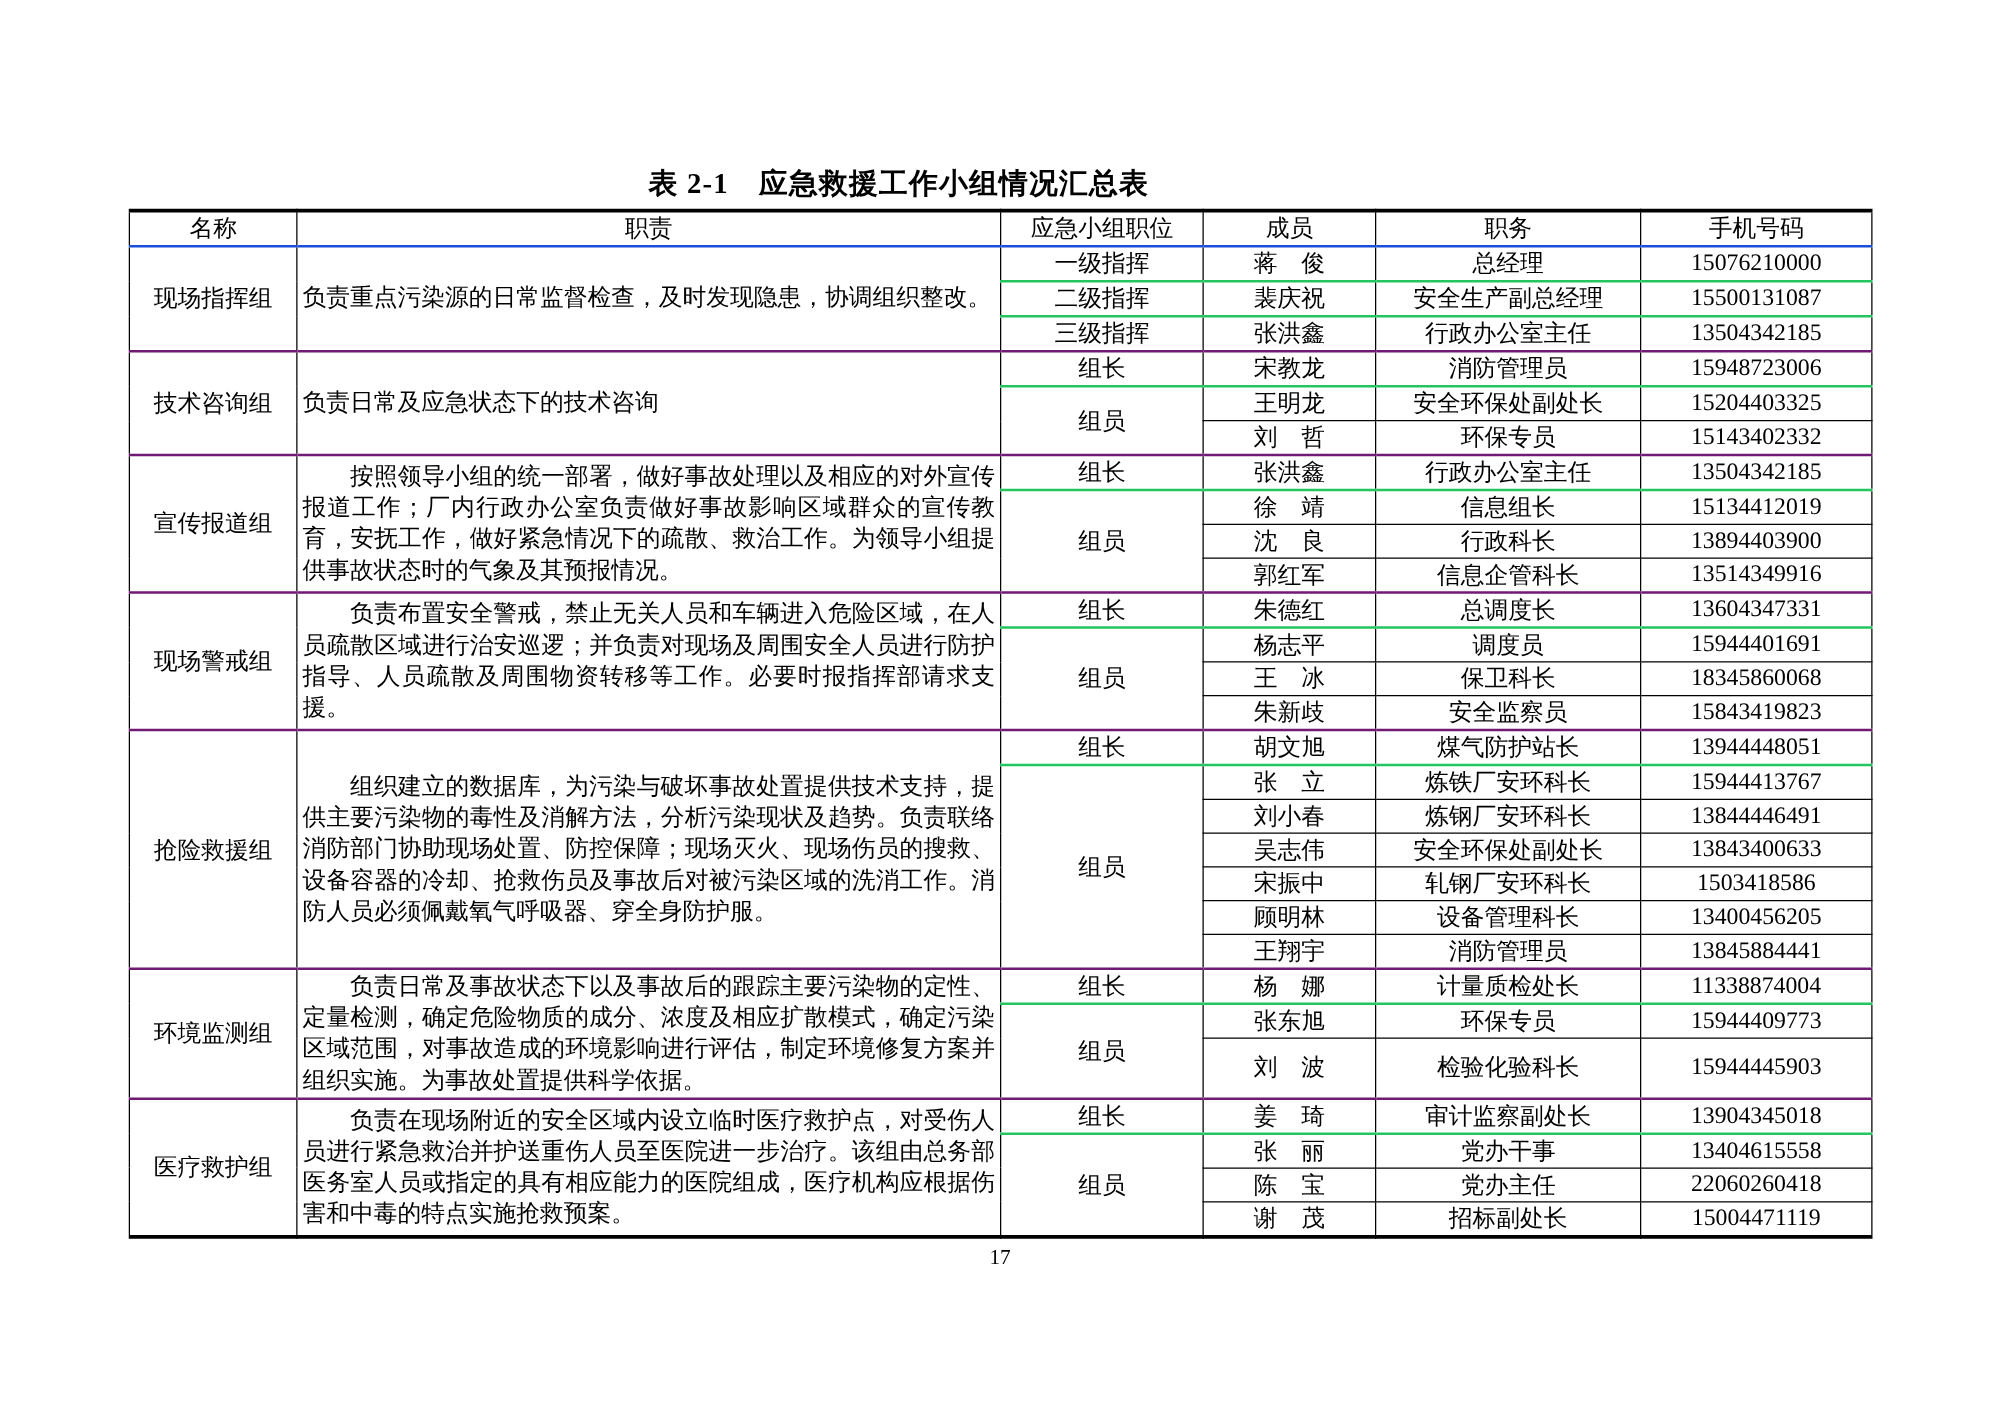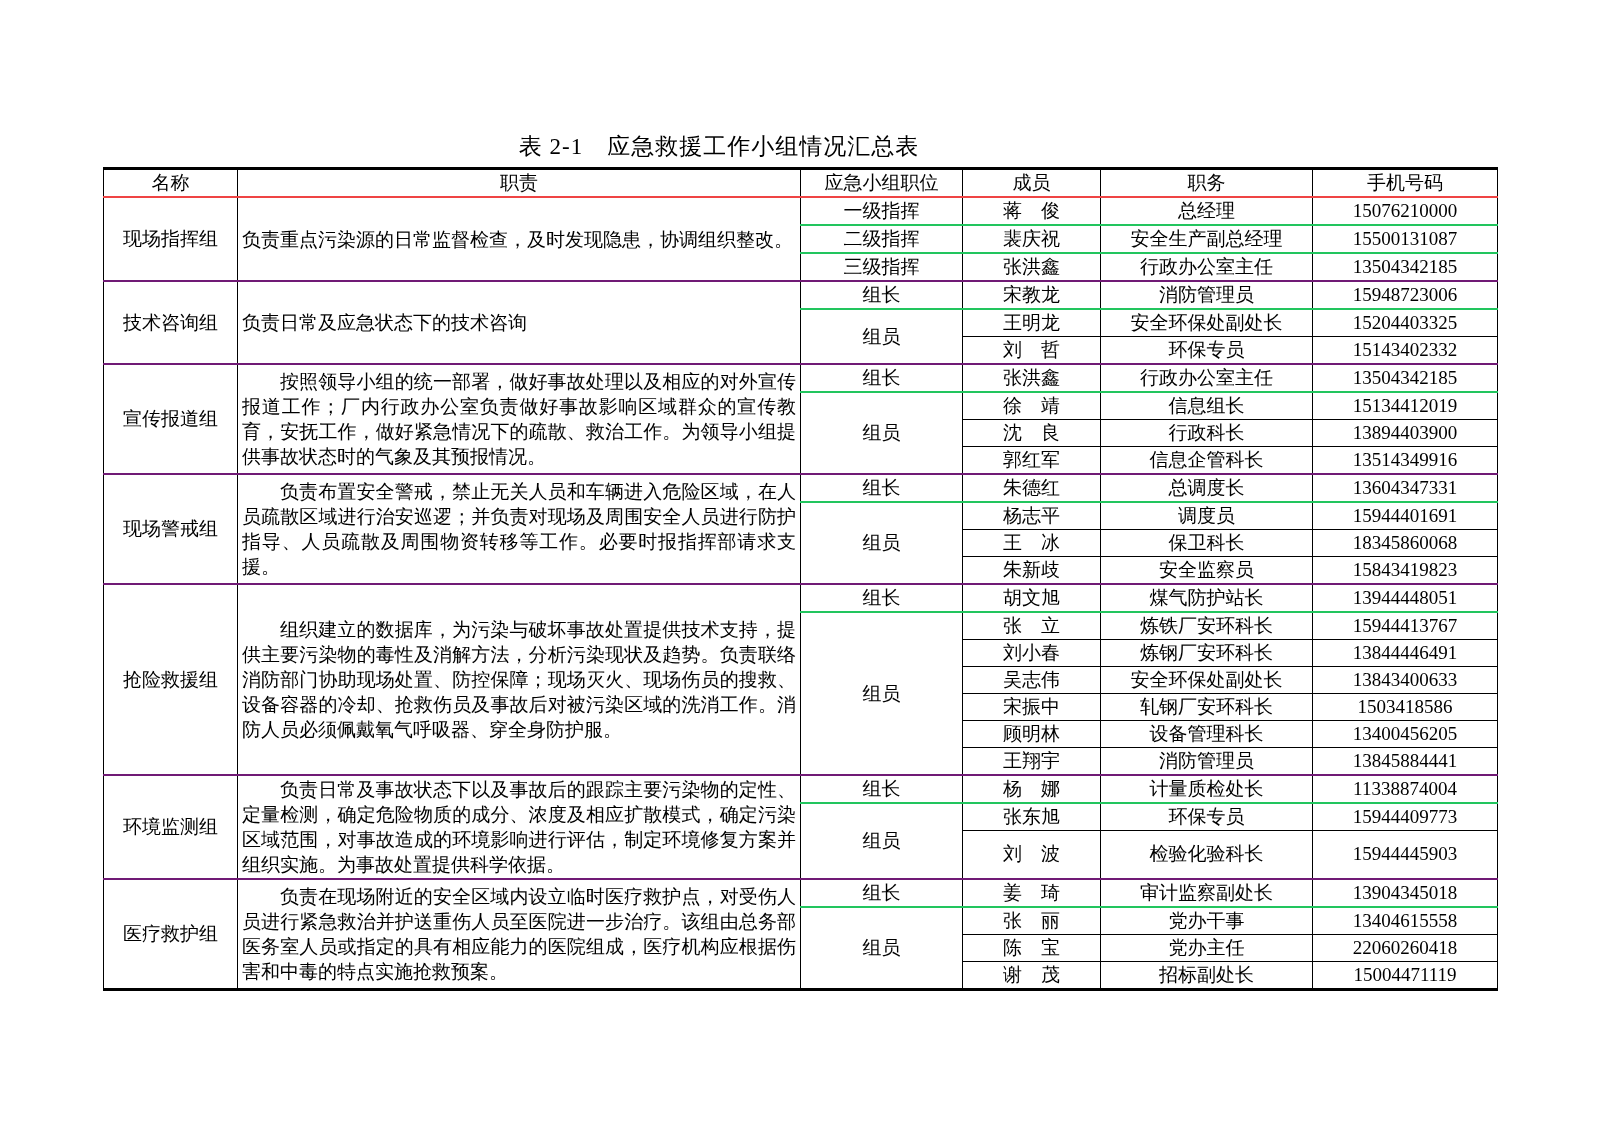--- a/index.html
+++ b/index.html
@@ -7,21 +7,21 @@
     position:relative;
     width:1600px; height:1131px;
     background:#ffffff;
     font-family:"Liberation Serif","DejaVu Serif",serif;
     color:#000;
   }
   .doc-title {
     position:absolute;
     top:131px; left:0; width:1438px;
     text-align:center;
-    font-size:23px; font-weight:normal;
+    font-size:23px; font-weight:bold;
     letter-spacing:1px;
   }
   table.summary {
     position:absolute;
     left:103px; top:167px;
     border-collapse:collapse;
     table-layout:fixed;
     width:1394px;
     border-top:3px solid #000;
     border-bottom:3px solid #000;
@@ -33,31 +33,31 @@
     border:1px solid #000;
     padding:0 2px;
     overflow:hidden;
     vertical-align:middle;
     text-align:center;
     font-weight:normal;
   }
   .summary tr { height:26px; }
   .summary tr.tall { height:48px; }
   .summary tr.header-row { height:27px; }
-  .summary tr.header-row th { border-bottom:2px solid #ef4444;text-align:center; }
+  .summary tr.header-row th { border-bottom:2px solid #1d4ed8;text-align:center; }
   .summary tr.group-start td { border-top:2px solid #701a75; }
   .summary tr.pos-start td { border-top:2px solid #22c55e; }
   .c-duty {
     text-align:justify !important;
     text-indent:2em;
     padding:0 4px !important;
     line-height:25px;
   }
   .c-duty.center { text-align:left; text-indent:0; }
-  .c-duty.noindent { text-indent:0; }
+  .c-duty.noindent { text-indent:0;font-family:Liberation Mono, monospace; }
   .page-num {
     position:absolute;
     top:996px; left:0; width:1600px;
     text-align:center;
     font-size:17px;
   }
 </style>
 </head>
 <body>
 
@@ -248,14 +248,15 @@
           <td>22060260418</td>
         </tr>
         <tr>
           <td>谢　茂</td>
           <td>招标副处长</td>
           <td>15004471119</td>
         </tr>
       </tbody>
   </table>
 
+  <div class="page-num">17</div>
 
 </div>
 
 </body></html>

